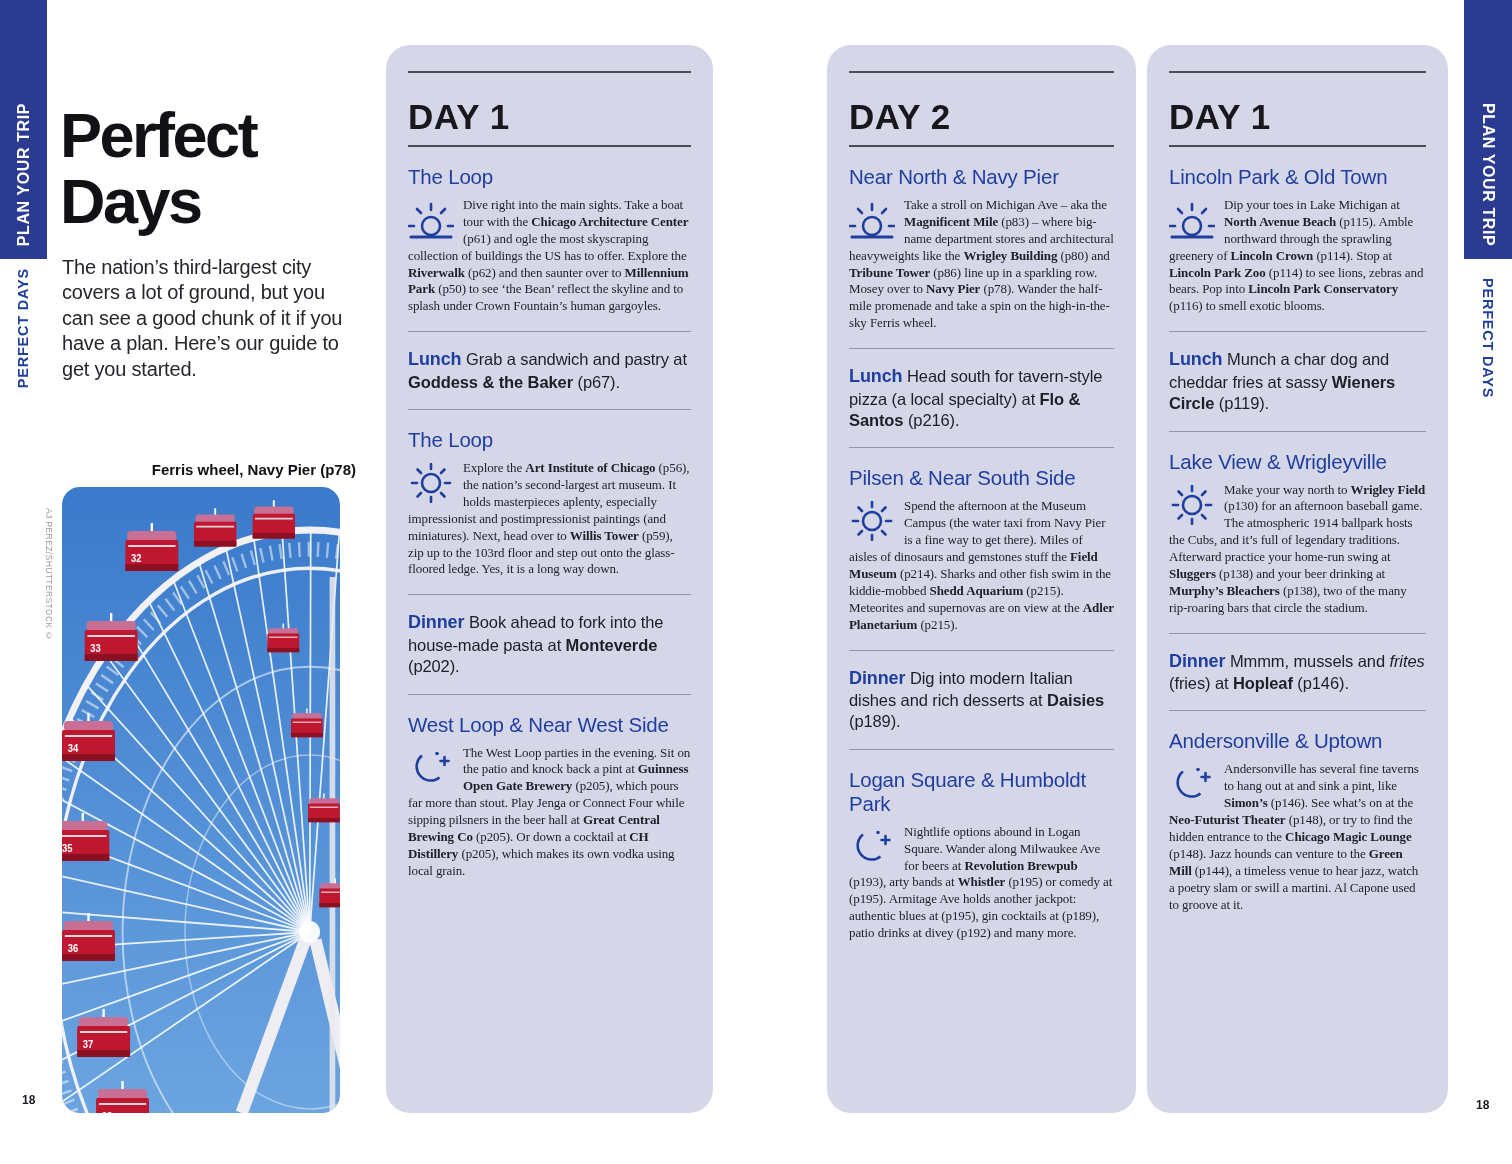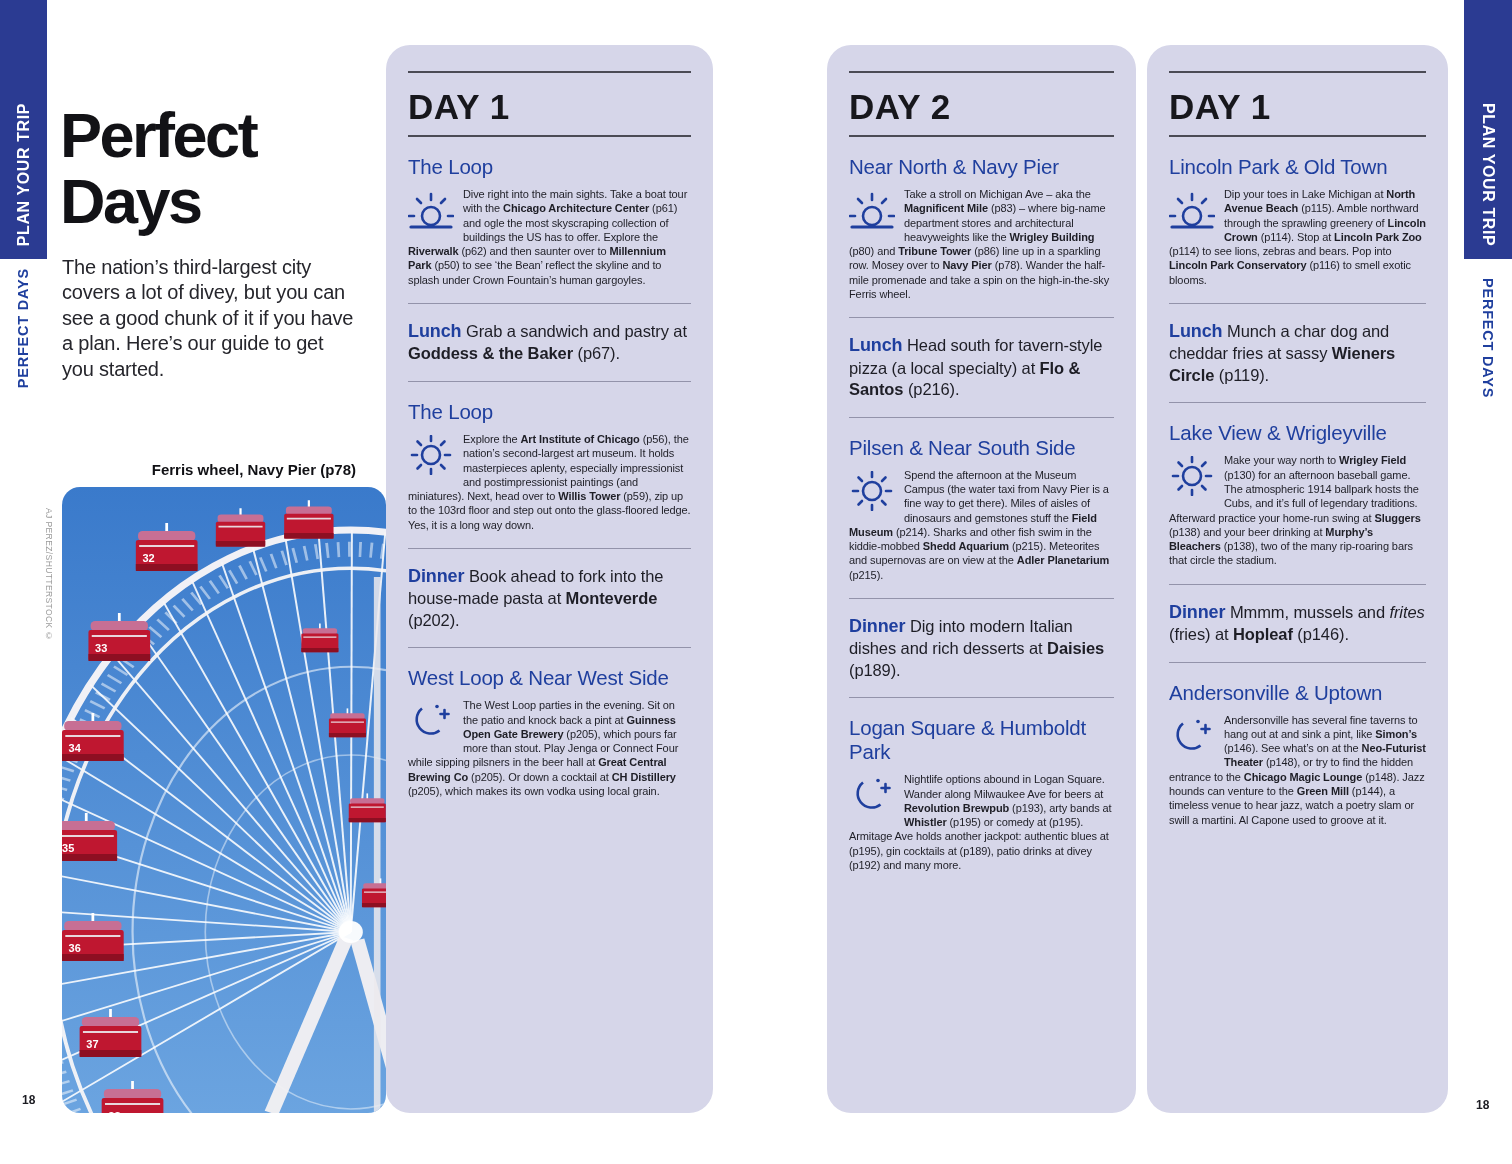--- a/index.html
+++ b/index.html
@@ -33,40 +33,40 @@
 
   
   .intro-title{position:absolute;left:60px;top:103px;width:280px;font-size:63px;line-height:1.04;
     font-weight:700;letter-spacing:-2.5px;color:#121216;}
   .intro-body{position:absolute;left:62px;top:255px;width:298px;font-size:20px;line-height:1.27;
     color:#26262c;letter-spacing:-0.2px;}
   .photo-caption{position:absolute;left:62px;top:461px;width:294px;text-align:right;
     font-size:15px;font-weight:700;color:#101014;}
   .photo-credit{position:absolute;left:44px;top:508px;writing-mode:vertical-rl;
     font-size:8.5px;letter-spacing:.4px;color:#9b9b9b;white-space:nowrap;}
-  figure.photo{position:absolute;left:62px;top:487px;width:324px;height:626px;
+  figure.photo{position:absolute;left:62px;top:487px;width:278px;height:626px;
     border-radius:18px;overflow:hidden;}
   figure.photo svg{display:block;width:100%;height:100%;}
 
   .page-num{position:absolute;font-size:12px;font-weight:600;color:#1c1c22;}
   .page-num.left{left:22px;top:1093px;}
   .page-num.right{left:1476px;top:1098px;}
 
   
   .panel{position:absolute;top:45px;height:1068px;background:var(--panel-bg);
     border-radius:24px;padding:20px 22px 0;overflow:hidden;}
   .panel.p0{left:386px;width:327px;}
   .panel.p1{left:827px;width:309px;}
   .panel.p2{left:1147px;width:301px;}
   .rule{border:0;border-top:1.5px solid var(--rule-light);margin:16px 0;}
   .rule.dark{border-top:2px solid var(--rule-dark);margin:6px 0 4px;}
   .rule.dark.below{margin:8px 0 2px;}
-  .day-title{font-size:35px;font-weight:800;letter-spacing:.5px;color:#17171c;margin:14px 0 6px;}
+  .day-title{font-size:35px;font-weight:800;letter-spacing:.5px;color:#17171c;margin:24px 0 6px;}
   .hood{font-size:20.5px;font-weight:400;color:var(--brand);letter-spacing:-0.2px;margin:18px 0 8px;}
-  .activity .body{font-size:11px;line-height:1.3;letter-spacing:-0.1px;color:var(--text);}
+  .activity .body{font-size:13px;line-height:1.3;letter-spacing:-0.1px;color:var(--text);font-family:Liberation Serif, serif;}
   .activity::after{content:"";display:block;clear:both;}
   .icon{float:left;width:46px;height:40px;margin:3px 9px 1px 0;}
   .icon svg{width:100%;height:100%;display:block;}
   .meal p{font-size:16.5px;line-height:1.3;letter-spacing:-0.1px;margin:14px 0 12px;}
   .meal-label{color:var(--brand);font-weight:700;font-size:18px;}
   b{font-weight:700;}
 </style>
 </head>
 <body>
 
@@ -76,21 +76,21 @@
     <span>PLAN YOUR TRIP</span>
   </div>
   <div class="side-section left">PERFECT DAYS</div>
 
   <div class="tab tab-right">
     <span>PLAN YOUR TRIP</span>
   </div>
   <div class="side-section right">PERFECT DAYS</div>
 
   <h1 class="intro-title">Perfect Days</h1>
-  <p class="intro-body">The nation’s third-largest city covers a lot of divey, but you can see a good chunk of it if you have a plan. Here’s our guide to get you started.</p>
+  <p class="intro-body">The nation’s third-largest city covers a lot of ground, but you can see a good chunk of it if you have a plan. Here’s our guide to get you started.</p>
   <div class="photo-caption">Ferris wheel, Navy Pier (p78)</div>
   <div class="photo-credit">AJ PEREZ/SHUTTERSTOCK ©</div>
 
   <figure class="photo">
     <svg id="wheel-svg" viewBox="0 0 294 626" preserveAspectRatio="none">
       <defs>
         <linearGradient id="sky" x1="0" y1="0" x2="0" y2="1">
           <stop offset="0" stop-color="#3a7acb"></stop>
           <stop offset="1" stop-color="#6ba4e0"></stop>
         </linearGradient>

